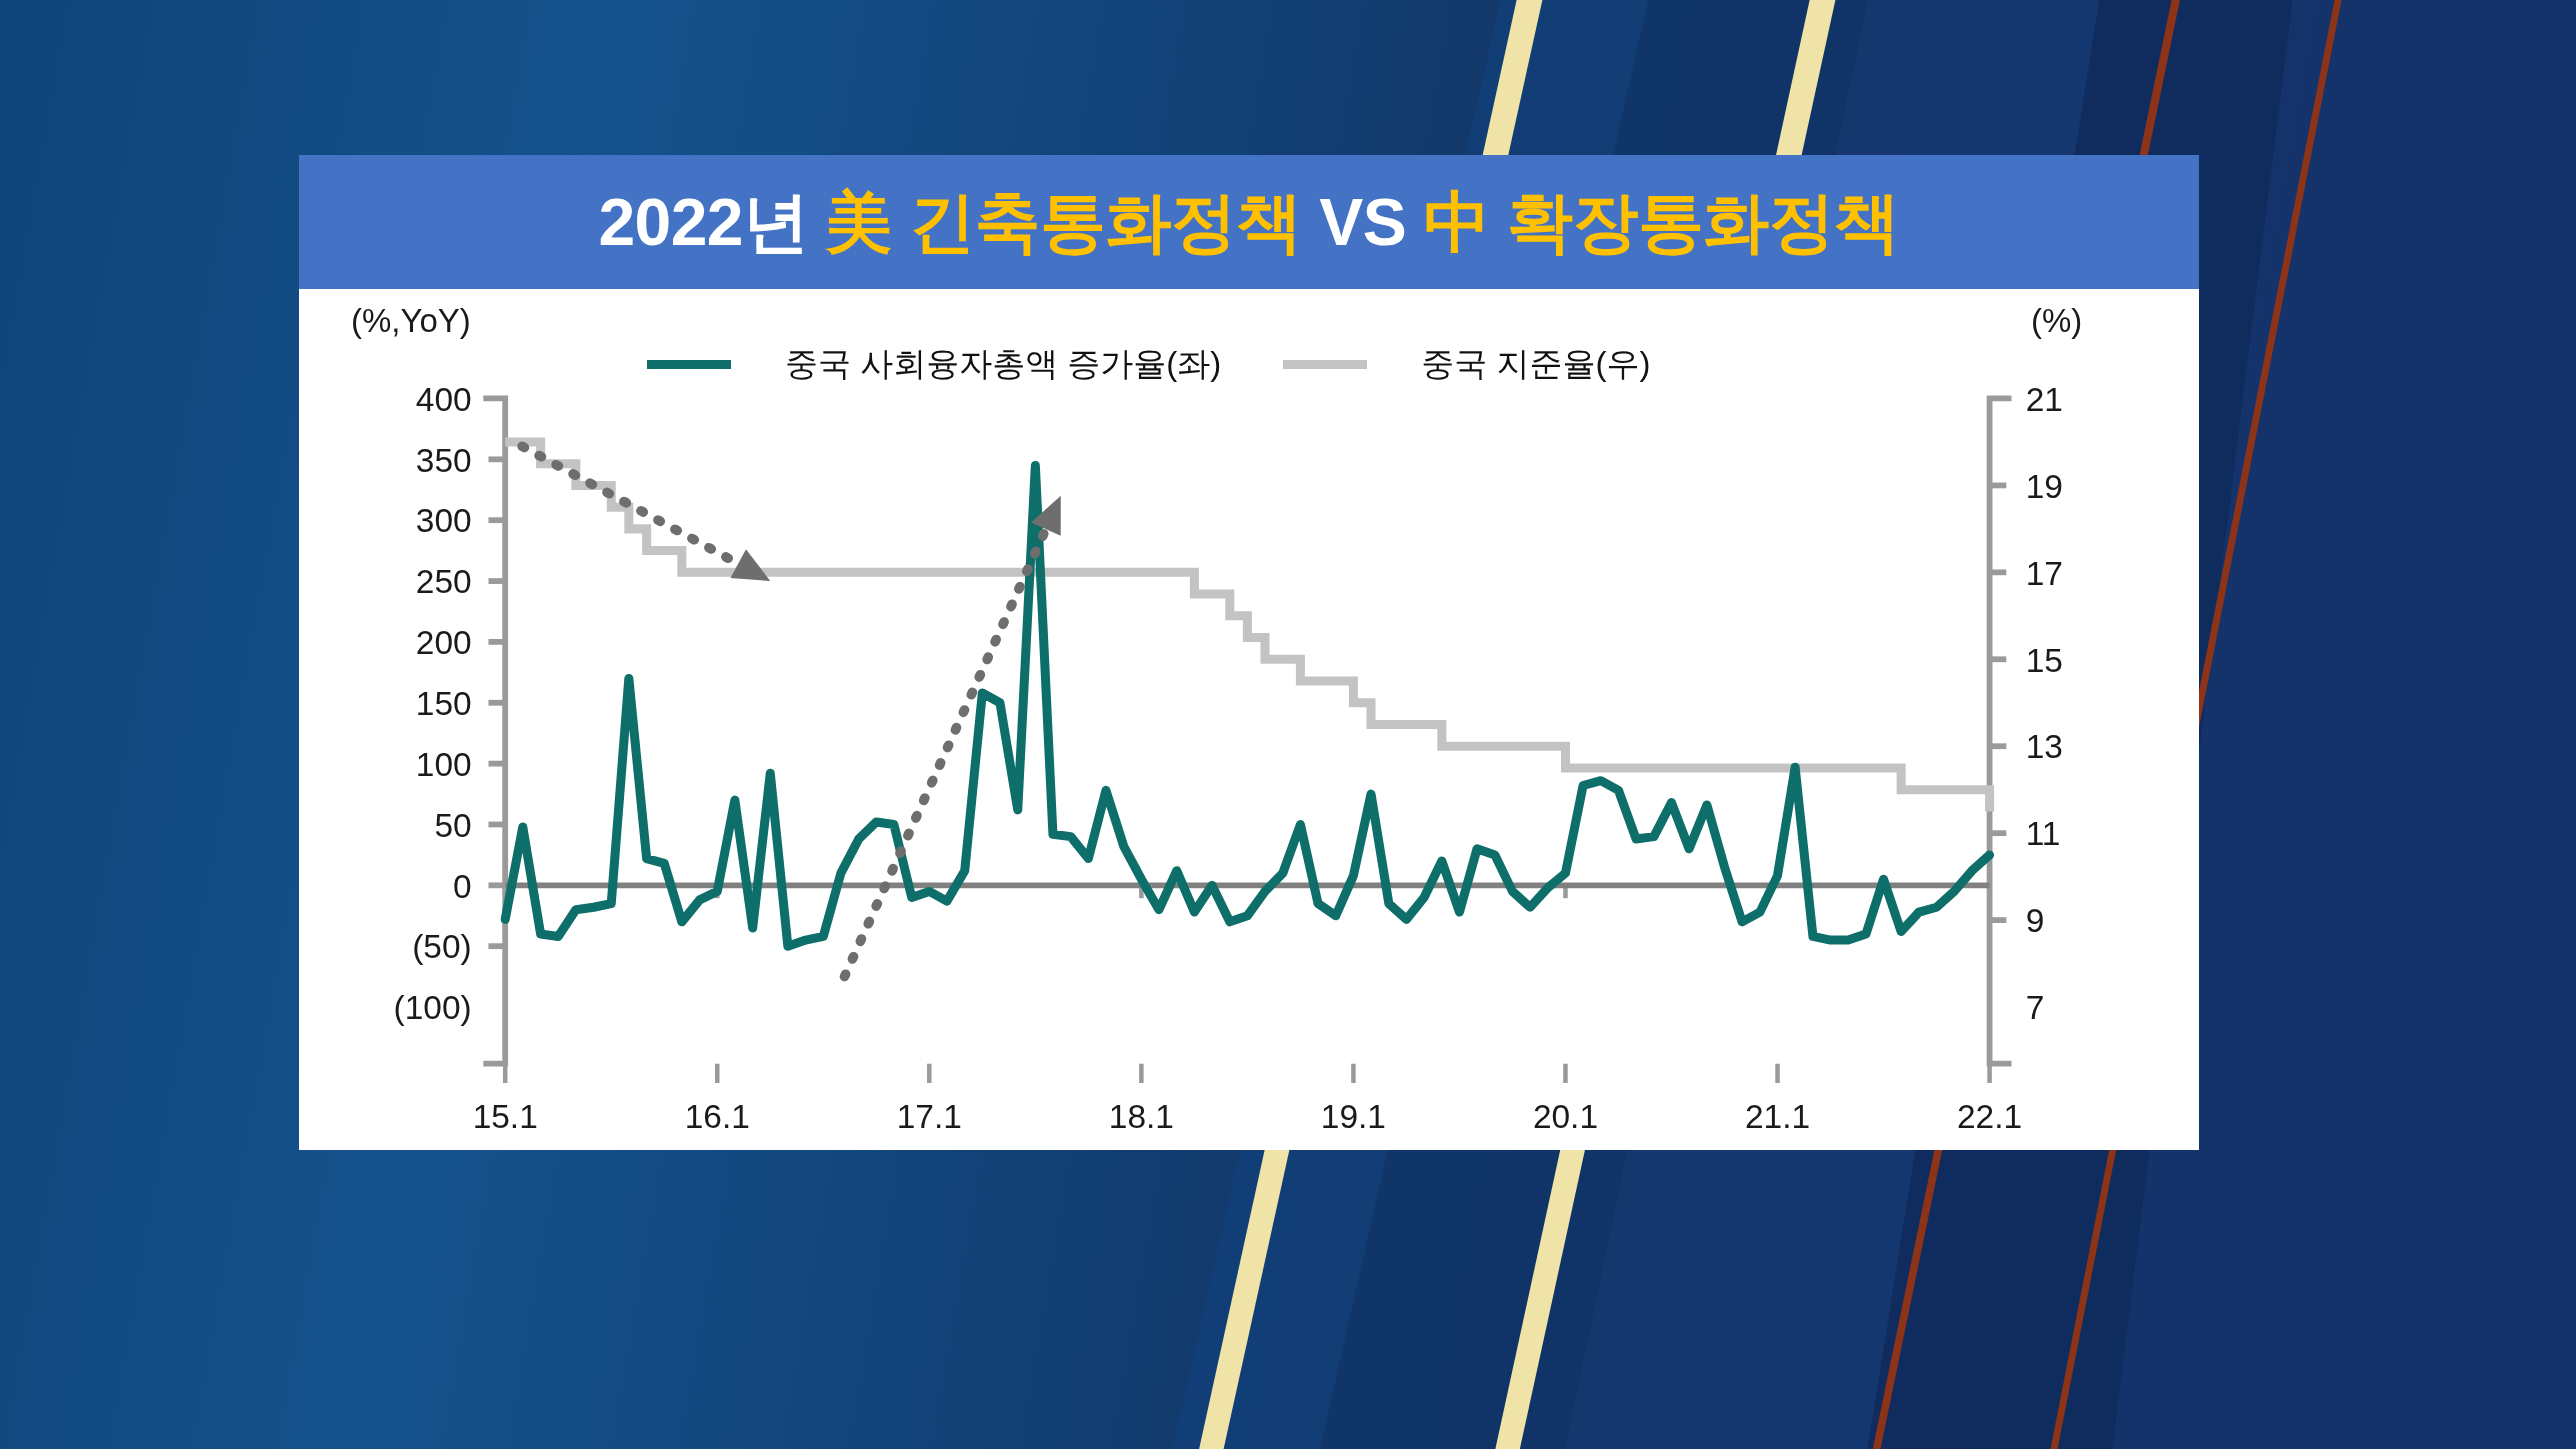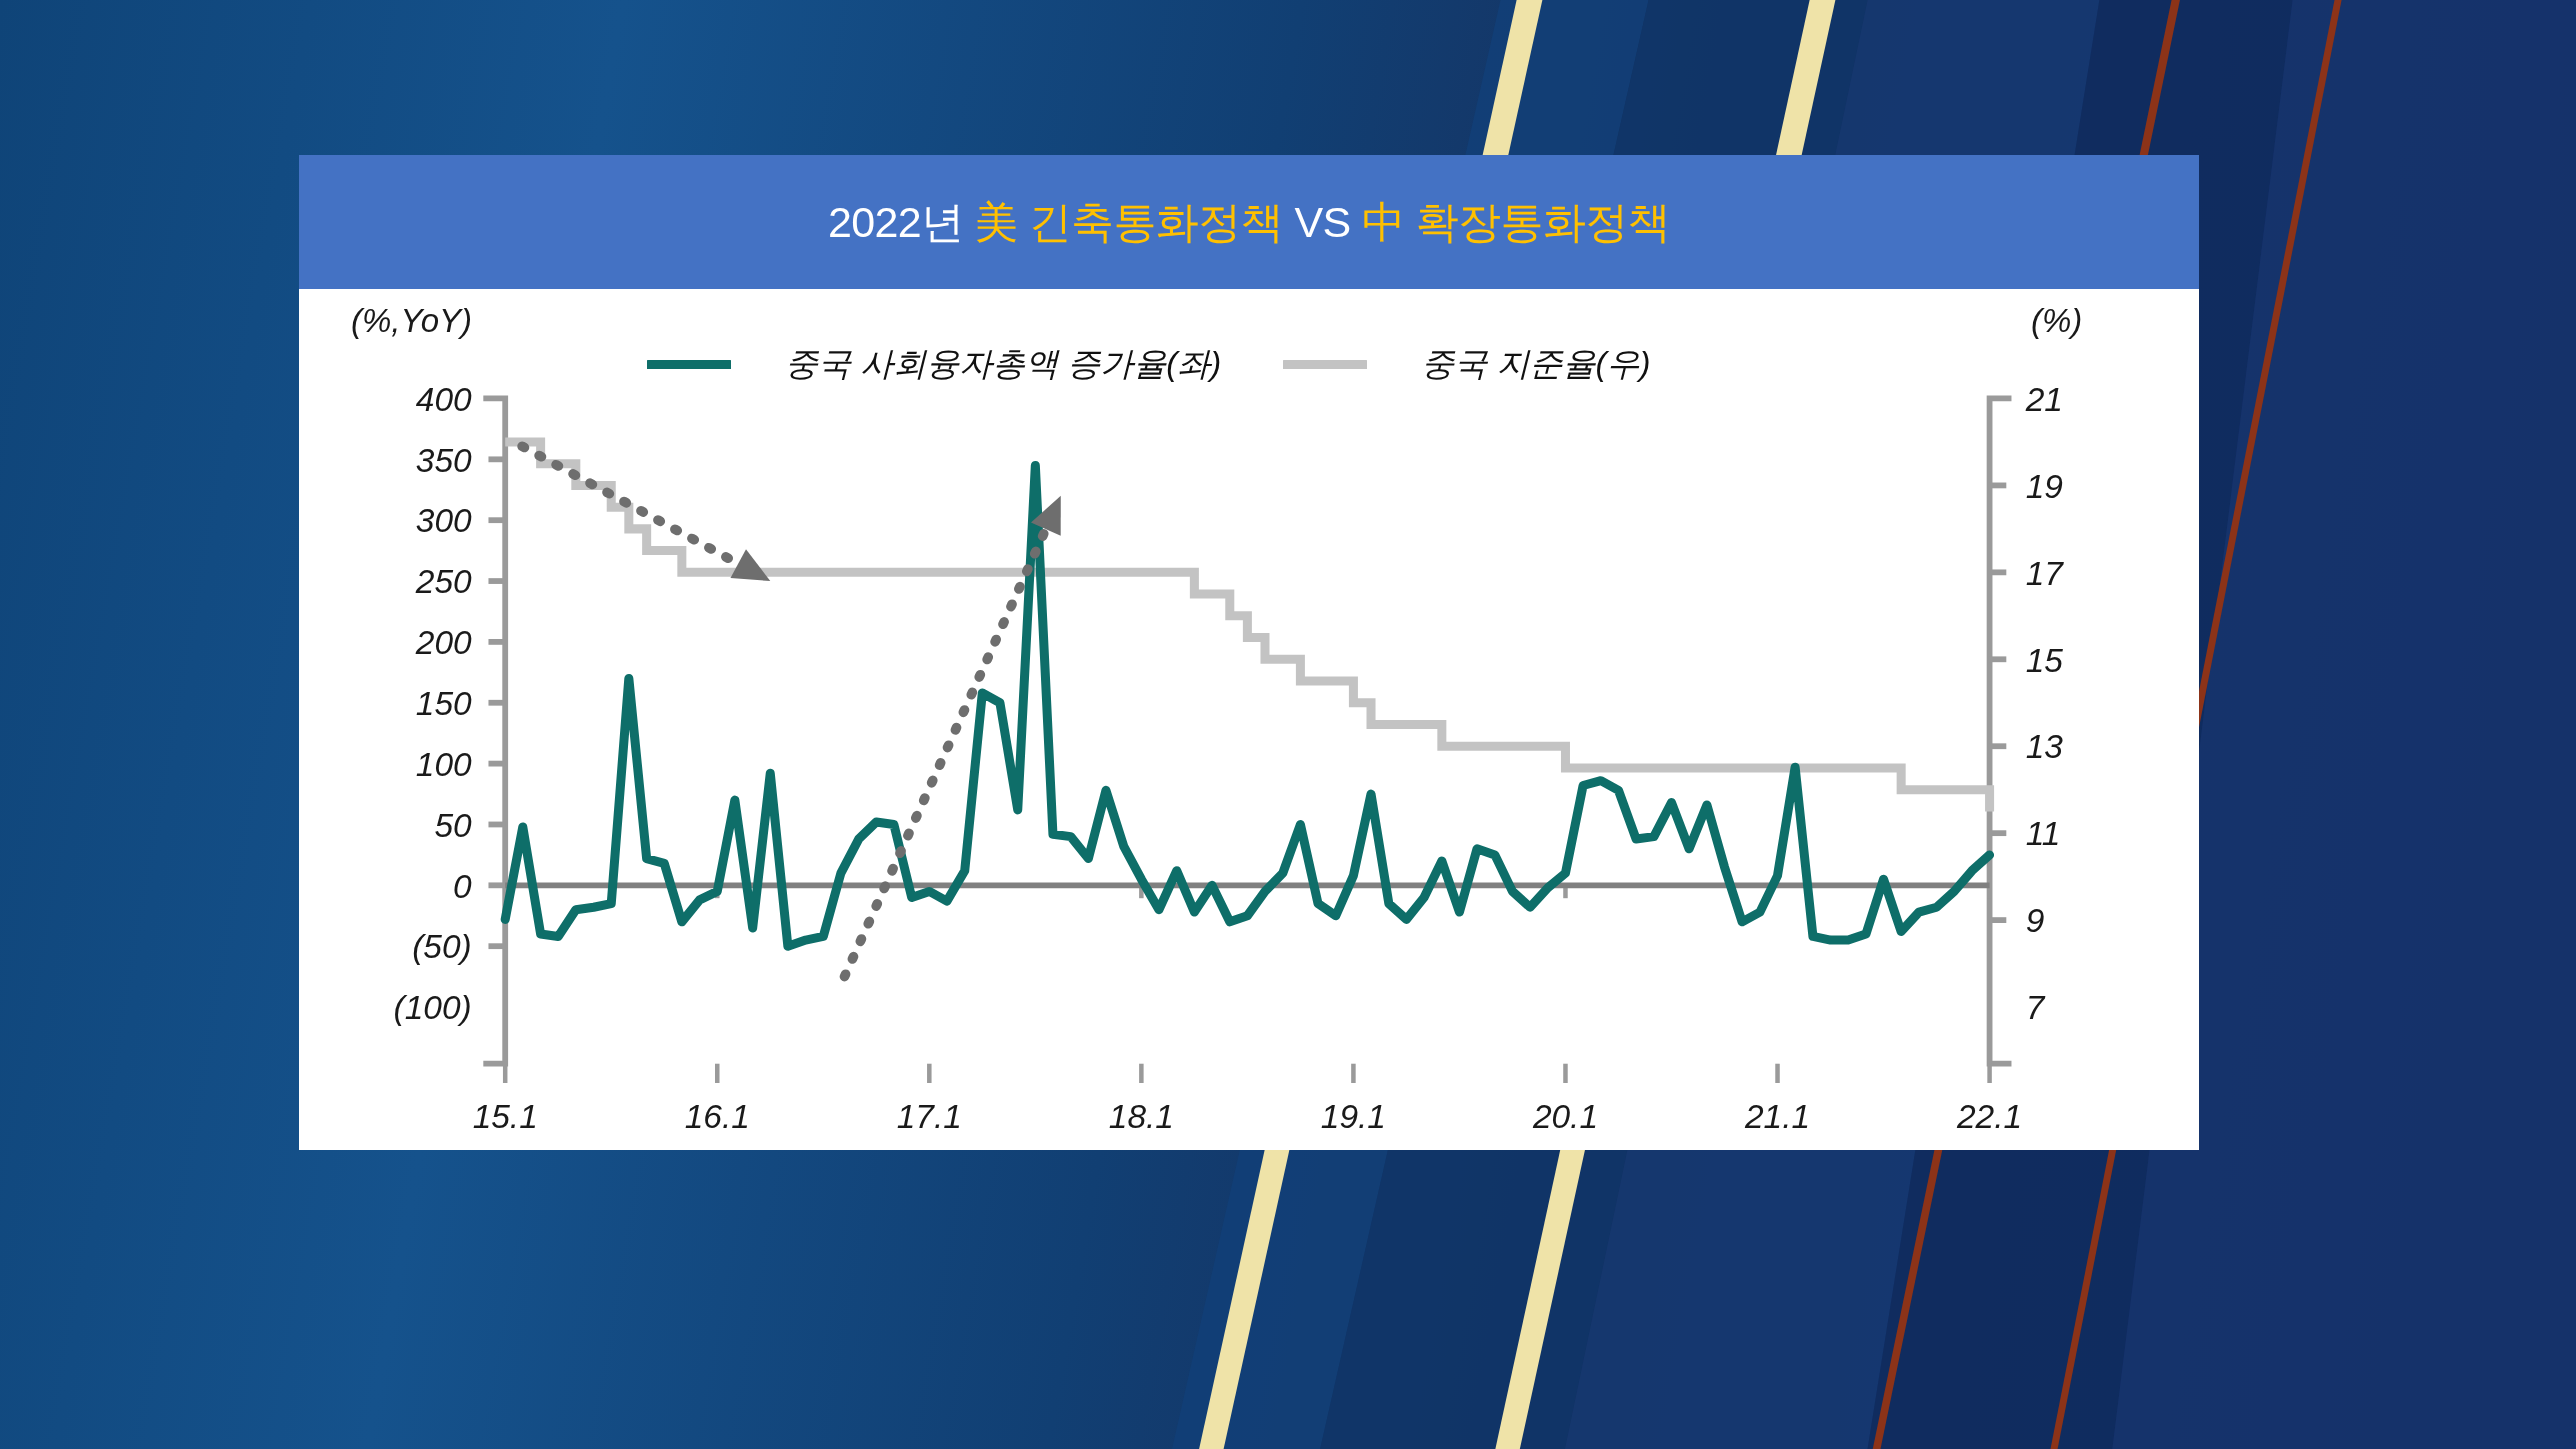--- a/index.html
+++ b/index.html
@@ -11,25 +11,25 @@
   }
   
   #bg{position:absolute;inset:0;overflow:hidden;}
   #bg .base{position:absolute;inset:0;
     background:linear-gradient(100deg,#0f4478 0%,#15528c 22%,#113f73 46%,#17305f 62%,#14306a 78%,#102a5e 100%);}
   #bg svg{position:absolute;inset:0;width:2576px;height:1449px;}
   
   #card{position:absolute;left:299px;top:155px;width:1900px;height:995px;background:#ffffff;}
   #title-bar{position:absolute;left:0;top:0;width:1900px;height:134px;background:#4472c4;
     display:flex;align-items:center;justify-content:center;}
-  #title-text{white-space:nowrap;font-size:43px;font-weight:normal;line-height:1;letter-spacing:-0.6px;}
+  #title-text{white-space:nowrap;font-size:66px;font-weight:bold;line-height:1;letter-spacing:-0.6px;}
   #title-text .w{color:#ffffff;}
   #title-text .y{color:#ffc000;}
   
-  #plot-area{position:absolute;left:0;top:134px;width:1900px;height:861px;font-style:italic;}
+  #plot-area{position:absolute;left:0;top:134px;width:1900px;height:861px;}
   .axis-unit{position:absolute;font-size:33px;color:#1a1a1a;}
   #unit-left{left:52px;top:13px;}
   #unit-right{left:1732px;top:13px;}
   #legend{position:absolute;left:348px;top:53px;display:flex;align-items:center;gap:62px;}
   .legend-item{display:flex;align-items:center;gap:14px;}
   .legend-swatch{width:84px;height:8.4px;border-radius:0.6px;display:block;}
   .legend-label{font-size:33px;color:#111111;white-space:nowrap;margin-left:40px;}
   #chart-svg{position:absolute;left:0;top:0;width:1900px;height:861px;}
   .tick-text{font-size:52px;fill:#1a1a1a;font-family:"Liberation Sans","DejaVu Sans",sans-serif;}
   .tick-l{text-anchor:end;}

